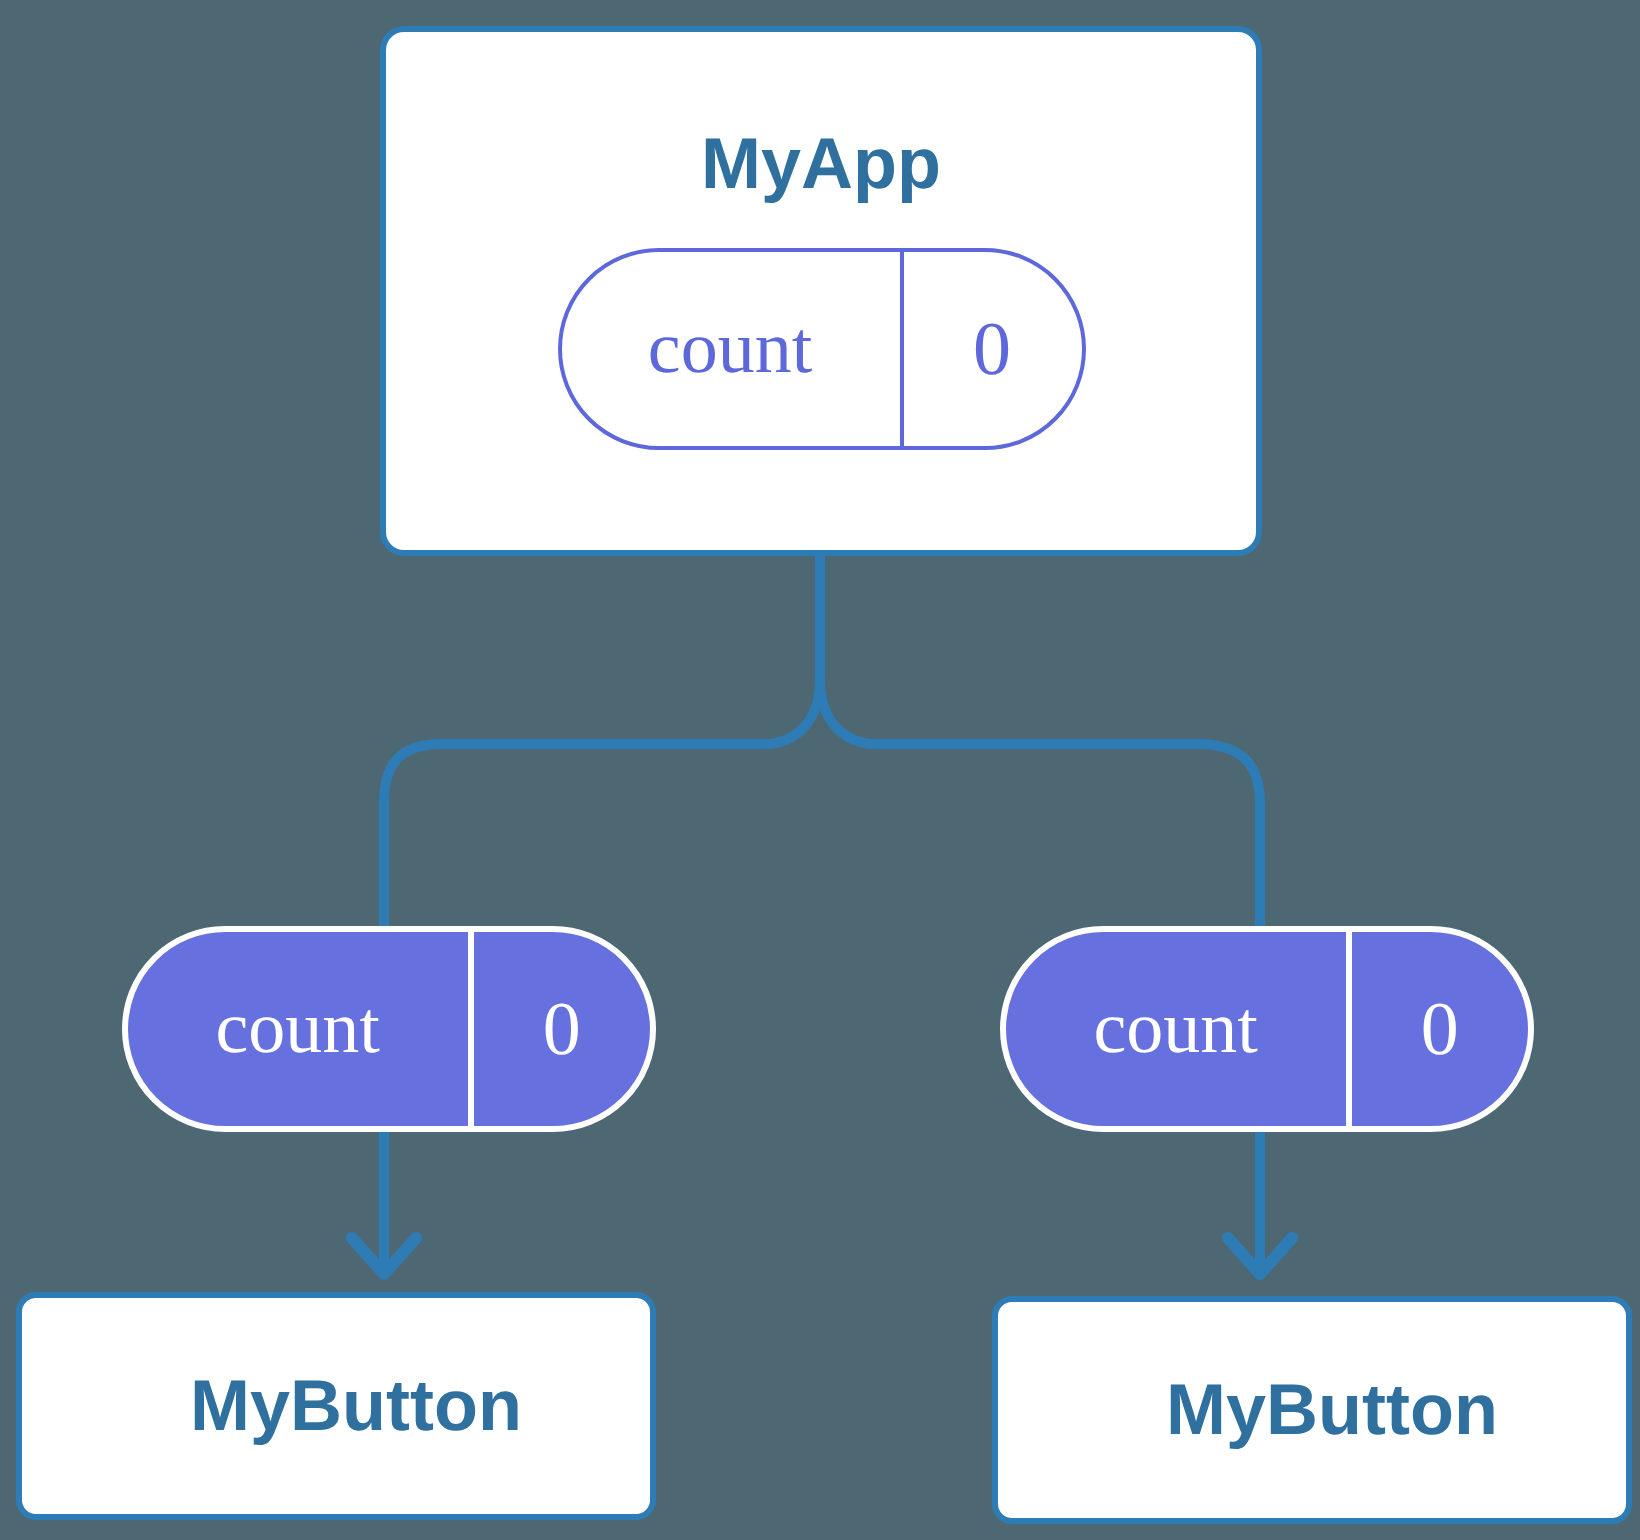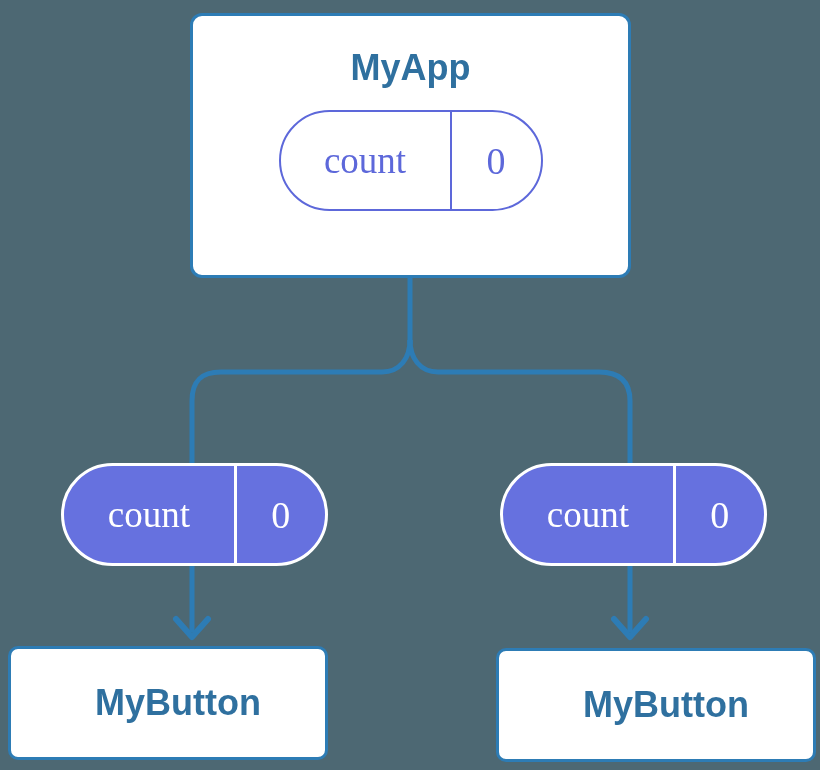--- a/index.html
+++ b/index.html
@@ -14,21 +14,21 @@
   .connectors path{fill:none;stroke:var(--connector-blue,#2d7cb5);stroke-width:5;}
   .connectors path.arrow{stroke-width:6;stroke-linecap:round;stroke-linejoin:round;}
 
   .node{
     position:absolute;z-index:2;box-sizing:border-box;
     background:var(--node-bg,#fff);
     border:3px solid var(--node-border-blue,#2d7cb5);
   }
   .app-box{
     left:190px;top:13px;width:441px;height:265px;border-radius:12px;
-    display:flex;flex-direction:column;align-items:center;padding-top:32px;
+    display:flex;flex-direction:column;align-items:center;padding-top:46px;
   }
   .node-title{
     font-size:36px;font-weight:bold;line-height:40px;
     color:var(--heading-text-blue,#2f709f);
   }
   .pill{display:flex;box-sizing:border-box;z-index:2;font-family:Liberation Serif, serif;}
   .pill-outline{
     width:264px;height:101px;margin-top:22px;
     background:var(--node-bg,#fff);
     border:2px solid var(--pill-outline-purple,#5d68da);

